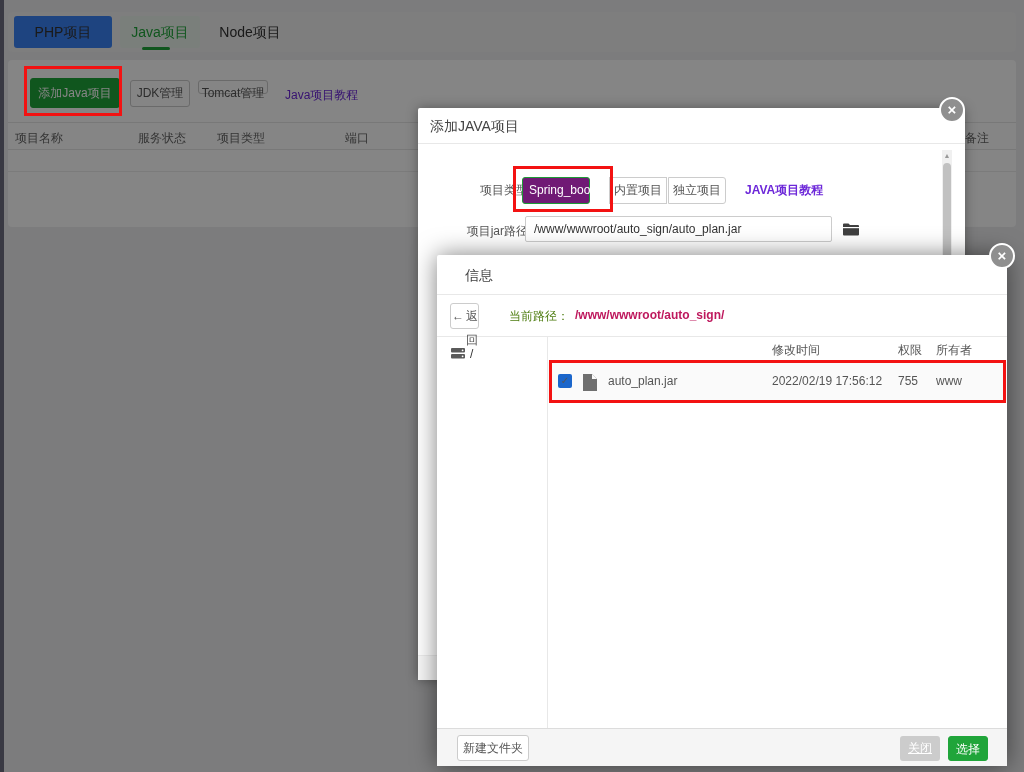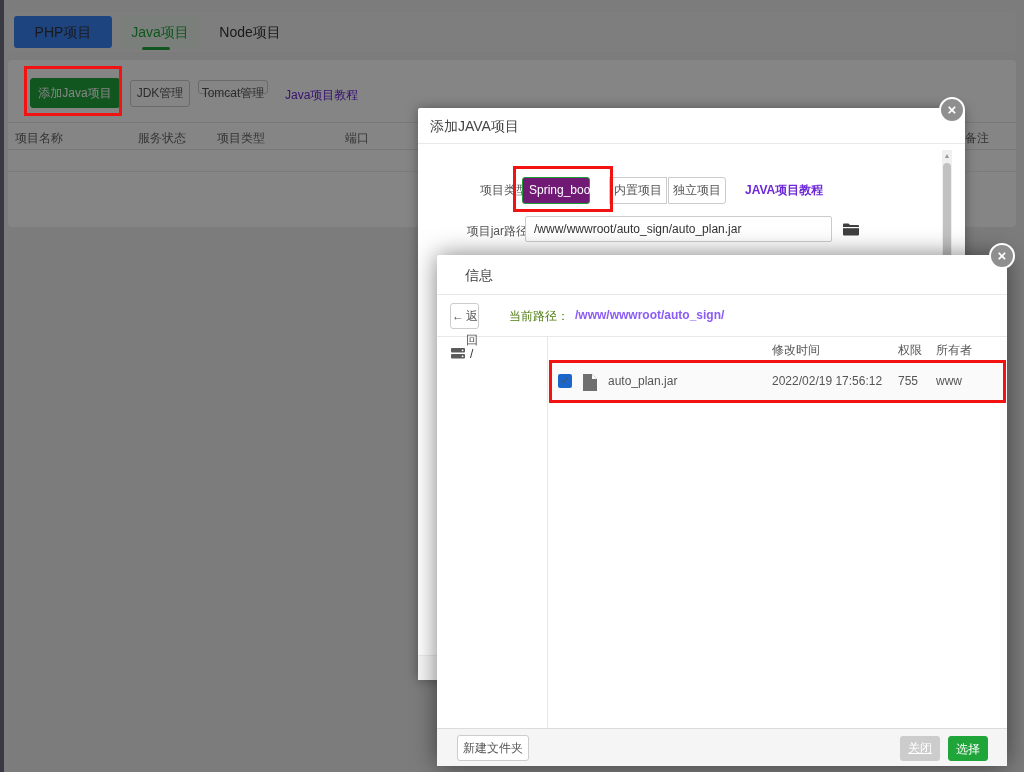--- a/index.html
+++ b/index.html
@@ -84,21 +84,21 @@
   .modal-files { left:437px; top:255px; width:570px; height:511px; z-index:30;
                  box-shadow:0 0 24px rgba(0,0,0,0.5); }
   .modal-files .modal-header { height:40px; line-height:40px; padding-left:28px; }
   .modal-files .close-btn { left:552px; top:-12px; }
   .files-toolbar { position:absolute; left:0; top:40px; width:570px; height:42px;
                    border-bottom:1px solid #e8e8e8; }
   .back-btn { position:absolute; left:13px; top:8px; width:29px; height:26px; line-height:24px;
               text-align:right; }
   .back-arrow { font-weight:bold; margin-right:2px; }
   .cur-path-label { position:absolute; left:72px; top:13px; color:#4d7c0f; }
-  .cur-path-value { position:absolute; left:138px; top:13px; color:#8b5cf6; font-weight:bold; }
+  .cur-path-value { position:absolute; left:138px; top:13px; color:#be185d; font-weight:bold; }
   .files-body { position:absolute; left:0; top:82px; width:570px; height:391px; }
   .files-sidebar { position:absolute; left:0; top:0; width:111px; height:391px;
                    border-right:1px solid #e8e8e8; }
   .root-item { position:absolute; left:14px; top:8px; height:18px; line-height:18px;
                color:#333; cursor:pointer; }
   .root-item svg { vertical-align:-2px; margin-right:5px; }
   .flist-head { position:absolute; left:111px; top:0; width:459px; height:25px; color:#555; }
   .flist-head span { position:absolute; top:5px; }
   .fh-name  { left:24px;margin-top:21px; } .fh-mtime { left:224px; } .fh-perm { left:350px; } .fh-owner { left:388px; }
   .file-row { position:absolute; left:111px; top:25px; width:459px; height:38px;

